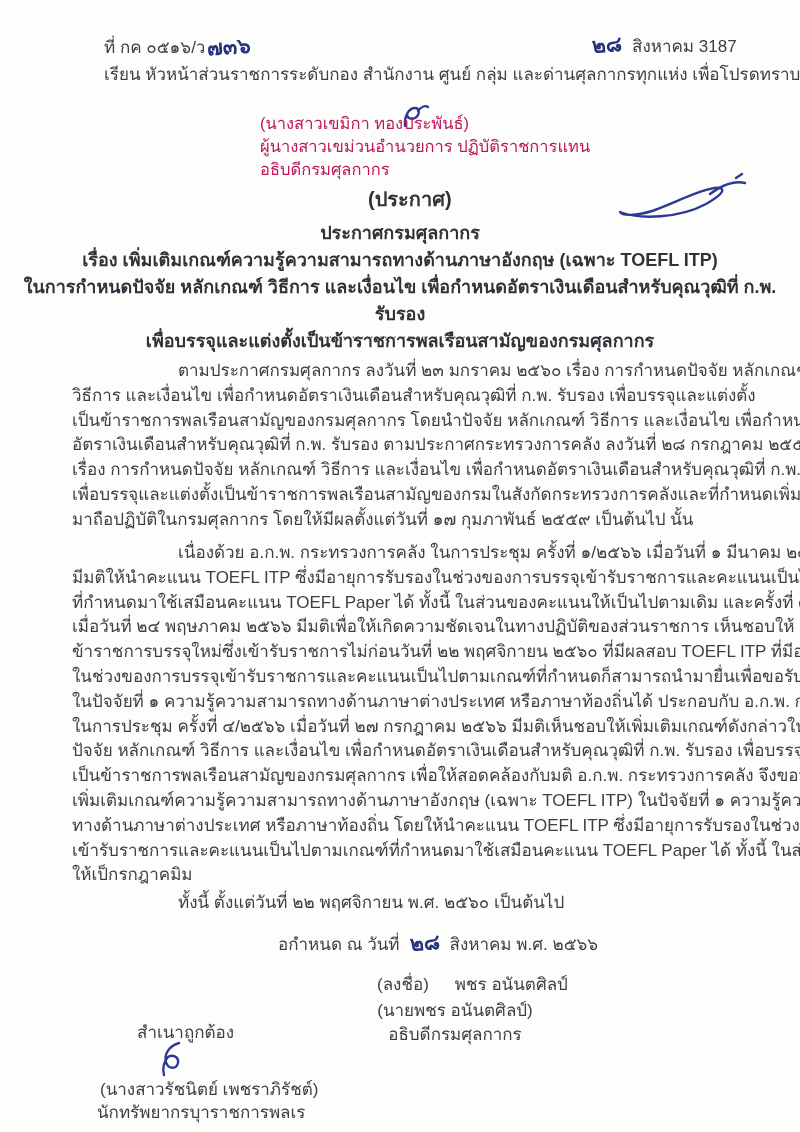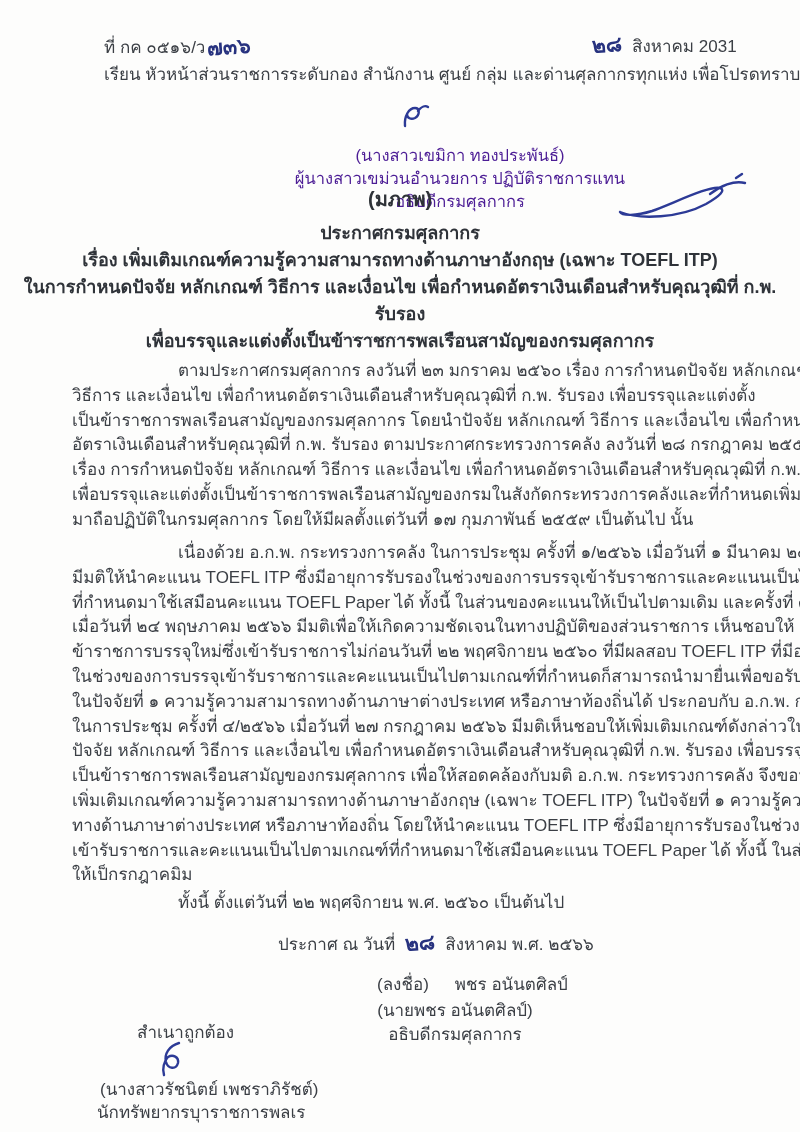--- a/index.html
+++ b/index.html
@@ -11,21 +11,21 @@
   .abs{position:absolute;}
   .printed{font-size:17px;color:#3b3f45;white-space:nowrap;}
   .hand{
     color:#27327f;font-weight:700;font-size:21px;
     display:inline-block;transform:rotate(-4deg);
     font-family:"DejaVu Sans",sans-serif;
   }
   .doc-no{left:104px;top:30px;display:inline-flex;align-items:center;gap:2px;}
   .date-top{left:592px;top:28px;display:inline-flex;align-items:baseline;gap:10px;}
   .to-line{left:104px;top:60px;}
-  .endorser{left:260px;top:144px;width:400px;text-align:center;line-height:23px;font-size:16.5px;color:#4c1d95;}
+  .endorser{left:260px;top:112px;width:400px;line-height:23px;font-size:16.5px;color:#be185d;}
   .copy-label{left:368px;top:183px;font-size:20px;font-weight:700;color:#2e3237;}
   .title-block{left:0;top:220px;width:800px;text-align:center;font-weight:700;color:#2f3339;font-size:18px;line-height:27px;}
   .divider{left:0;top:326px;width:800px;text-align:center;letter-spacing:1px;font-size:13px;color:#4a4e54;}
   .para{left:72px;width:668px;font-size:17px;color:#3b3f45;}
   .para .line{height:24.8px;white-space:nowrap;}
   .para1{top:356px;}
   .para1 .line:first-child{text-indent:106px;}
   .para2{top:538px;}
   .para2 .line:first-child{text-indent:106px;}
   .effective{left:178px;top:888px;}
@@ -43,35 +43,35 @@
 <body>
 
 <div class="page">
 
   <div class="abs doc-no">
     <span class="printed">ที่ กค ๐๕๑๖/ว</span>
     <span class="hand">๗๓๖</span>
   </div>
   <div class="abs date-top">
     <span class="hand">๒๘</span>
-    <span class="printed">สิงหาคม 2031</span>
+    <span class="printed">สิงหาคม 3187</span>
   </div>
   <div class="abs to-line printed">เรียน   หัวหน้าส่วนราชการระดับกอง สำนักงาน ศูนย์ กลุ่ม และด่านศุลกากรทุกแห่ง เพื่อโปรดทราบ</div>
 
   <svg class="sig-svg" style="left:398px;top:102px;" width="34" height="30" viewBox="0 0 34 30">
     <path d="M7,24 C6,14 11,6 17,6 C22,6 22,13 17,16 C13,18 9,16 9,12 M20,9 C23,5 27,3 30,5"></path>
   </svg>
 
   <div class="abs endorser">
     <div>(นางสาวเขมิกา  ทองประพันธ์)</div>
     <div>ผู้นางสาวเขม่วนอำนวยการ  ปฏิบัติราชการแทน</div>
     <div>อธิบดีกรมศุลกากร</div>
   </div>
 
-  <div class="abs copy-label">(มภาพ)</div>
+  <div class="abs copy-label">(ประกาศ)</div>
 
   <svg class="sig-svg" style="left:610px;top:172px;" width="145" height="52" viewBox="0 0 145 52">
     <path d="M10,40 C30,48 70,46 96,32 C110,24 116,18 110,16 C100,13 62,32 42,39 C26,44 12,44 10,40"></path>
     <path d="M100,22 C110,14 124,8 135,11"></path>
     <path d="M126,6 L132,2"></path>
   </svg>
 
   <div class="abs title-block">
     <div>ประกาศกรมศุลกากร</div>
     <div>เรื่อง เพิ่มเติมเกณฑ์ความรู้ความสามารถทางด้านภาษาอังกฤษ (เฉพาะ TOEFL ITP)</div>
@@ -103,21 +103,21 @@
       <div class="line">เป็นข้าราชการพลเรือนสามัญของกรมศุลกากร เพื่อให้สอดคล้องกับมติ อ.ก.พ. กระทรวงการคลัง จึงขอประกาศ</div>
       <div class="line">เพิ่มเติมเกณฑ์ความรู้ความสามารถทางด้านภาษาอังกฤษ (เฉพาะ TOEFL ITP) ในปัจจัยที่ ๑ ความรู้ความสามารถ</div>
       <div class="line">ทางด้านภาษาต่างประเทศ หรือภาษาท้องถิ่น โดยให้นำคะแนน TOEFL ITP ซึ่งมีอายุการรับรองในช่วงของการบรรจุ</div>
       <div class="line">เข้ารับราชการและคะแนนเป็นไปตามเกณฑ์ที่กำหนดมาใช้เสมือนคะแนน TOEFL Paper ได้ ทั้งนี้ ในส่วนของคะแนน</div>
       <div class="line">ให้เป็กรกฎาคมิม</div>
     </div>
 
   <div class="abs effective printed">ทั้งนี้ ตั้งแต่วันที่ ๒๒ พฤศจิกายน พ.ศ. ๒๕๖๐ เป็นต้นไป</div>
 
   <div class="abs announce">
-    <span class="printed">ประกาศ  ณ  วันที่</span>
+    <span class="printed">อกำหนด  ณ  วันที่</span>
     <span class="hand">๒๘</span>
     <span class="printed">สิงหาคม  พ.ศ. ๒๕๖๖</span>
   </div>
 
   <div class="abs signer-name printed">(นายพชร  อนันตศิลป์)</div>
   <div class="abs signed-line">
     <span class="printed">(ลงชื่อ)</span>
     <span class="printed">พชร  อนันตศิลป์</span>
   </div>
   <div class="abs signer-pos printed">อธิบดีกรมศุลกากร</div>

